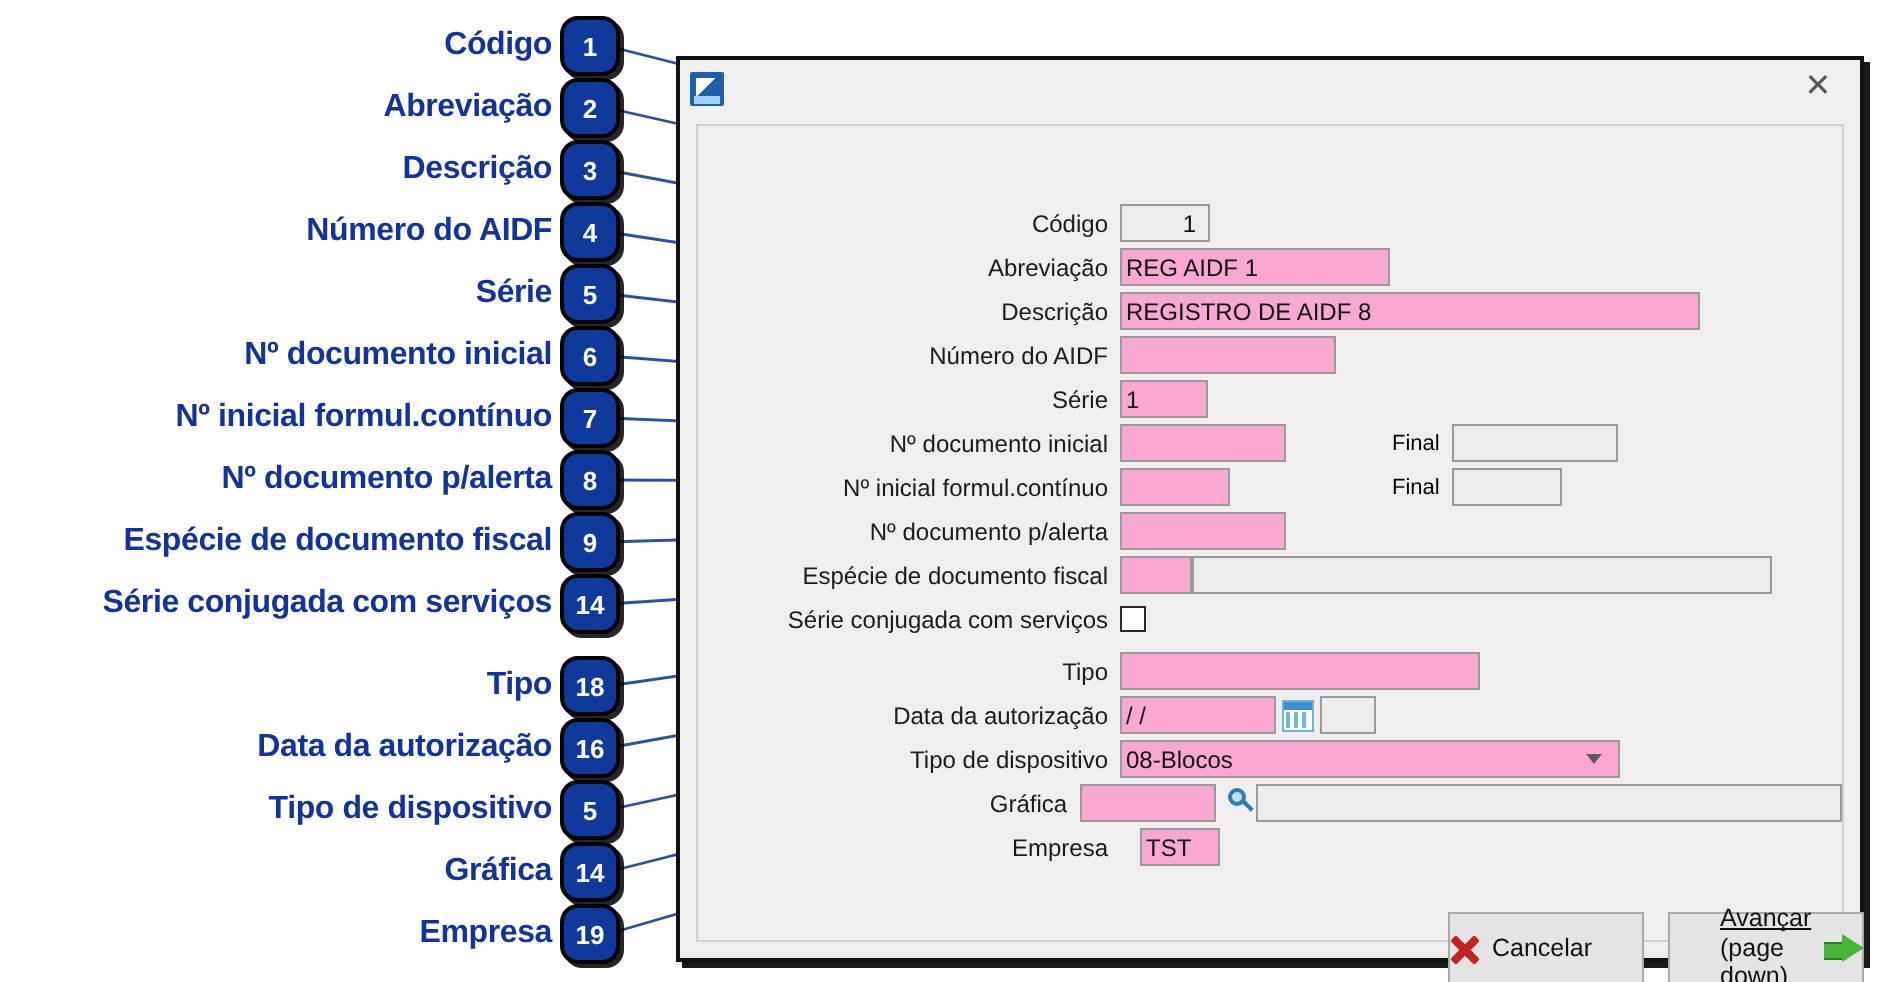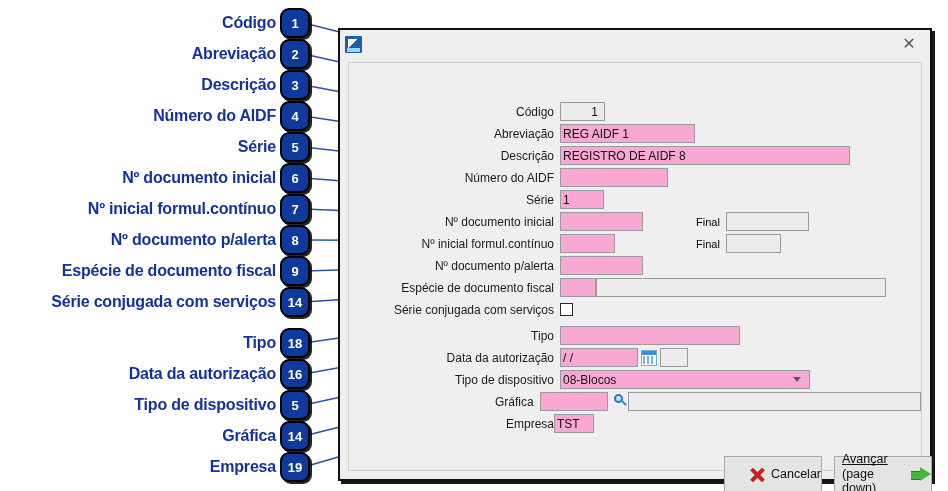--- a/index.html
+++ b/index.html
@@ -149,21 +149,21 @@
     width:0;height:0;border-left:4px solid transparent;border-right:4px solid transparent;
     border-top:5px solid #5b5b5b;
   }
 
   
   .btn{
     position:absolute;
     background:#e4e4e4;
     border:1px solid #a9a9a9;
     box-sizing:border-box;
-    display:flex;align-items:center;justify-content:flex-end;
+    display:flex;align-items:center;justify-content:flex-start;
     font-size:12.5px;color:#101010;
     gap:6px;
   }
   .btn-lines{display:flex;flex-direction:column;line-height:1.18;}
   .btn-lines span:first-child{text-decoration:underline;text-decoration-skip-ink:none;}
   .xicon{
     position:relative;width:15px;height:15px;flex:0 0 auto;
   }
   .xicon:before,.xicon:after{
     content:"";position:absolute;left:-1px;top:6px;width:17px;height:4px;
@@ -356,29 +356,29 @@
       <div class="lbl" style="width:205px;">Gráfica</div>
       <div class="fld" style="width:75px;margin-left:6px;"></div>
       <div style="display:flex;flex-direction:column;align-items:center;width:22px;">
         <span class="search-icon"></span>
       </div>
       <div class="fld ro" style="width:325px;"></div>
     </div>
 
     <div class="row" style="top:350px;width:100%;">
       <div class="lbl" style="width:205px;">Empresa</div>
-      <div class="fld" style="width:40px;margin-left:0;">TST</div>
+      <div class="fld" style="width:40px;margin-left:16px;">TST</div>
     </div>
 
     <div class="btn" style="left:375px;top:393px;width:98px;height:36px;">
       <span class="xicon"></span>
       <span>Cancelar</span>
     </div>
 
-    <div class="btn" style="left:485px;top:393px;width:98px;height:36px;justify-content:flex-start;padding-left:7px;">
+    <div class="btn" style="left:485px;top:393px;width:98px;height:36px;justify-content:flex-start;padding-left:25px;">
       <span class="btn-lines">
         <span>Avançar</span>
         <span>(page down)</span>
       </span>
       <span class="arrowicon"></span>
     </div>
 
   </div>
 </div>
 

